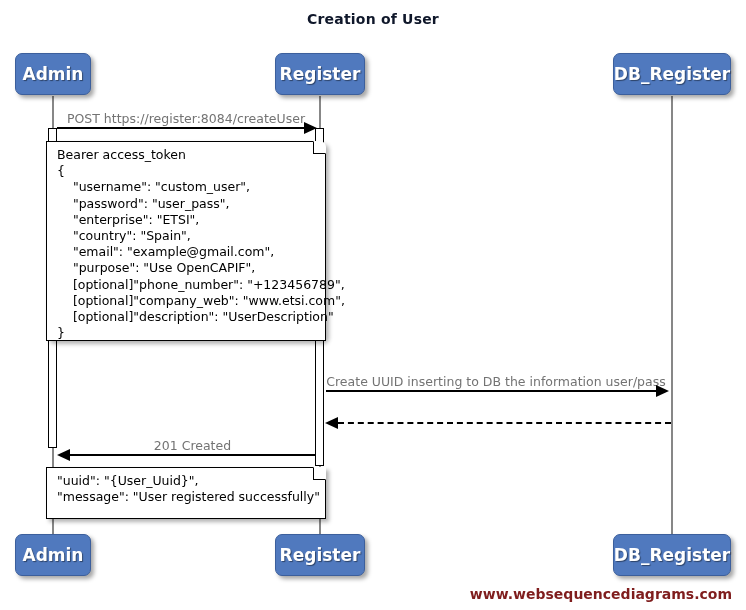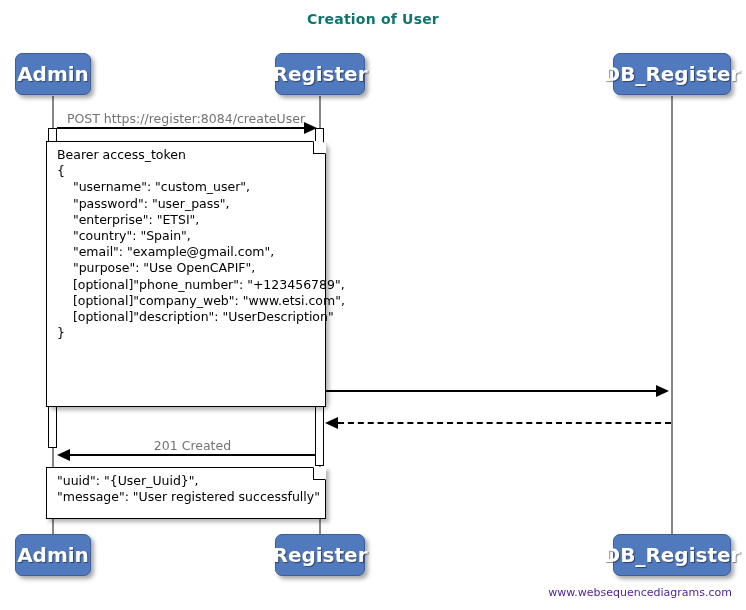--- a/index.html
+++ b/index.html
@@ -20,52 +20,53 @@
 
   
   .diagram-title {
     position: absolute;
     top: 11px;
     left: 0;
     width: 746px;
     text-align: center;
     font-size: 14px;
     font-weight: bold;
-    color: #0f766e;
+    color: #0f172a;
     letter-spacing: 0.2px;
   }
 
   
   .diagram-footer {
     position: absolute;
     top: 586px;
     right: 14px;
-    font-size: 11px;
-    color: #4c1d95;
+    font-size: 14px;
+    color: #7f1d1d;
+    font-weight: bold;
   }
 
   
   .lifeline {
     position: absolute;
     width: 2px;
     background: #878787;
   }
 
   
   .actor-box {
     position: absolute;
     background: #5079be;
     border: 1px solid #3c5f9c;
     border-radius: 7px;
     box-shadow: 3px 3px 4px rgba(0,0,0,0.35);
     display: flex;
     align-items: center;
     justify-content: center;
     color: #ffffff;
-    font-size: 20px;
+    font-size: 17px;
     font-weight: bold;
     text-shadow: 1px 1px 1px rgba(0,0,0,0.45);
     box-sizing: border-box;
   }
 
   
   .activation {
     position: absolute;
     background: #ffffff;
     border: 1px solid #000000;
@@ -161,37 +162,38 @@
     <span>DB_Register</span>
   </div>
 
   <div class="activation" style="left:48px; top:128px; width:9px; height:320px;"></div>
   <div class="activation" style="left:315px; top:128px; width:9px; height:338px;"></div>
 
   <div class="msg-label" style="left:57px; top:111px; width:258px;">POST https://register:8084/createUser</div>
   <div class="msg-line" style="left:57px; top:127px; width:248px;"></div>
   <div class="arrow-head right" style="left:304px; top:122px;"></div>
 
-  <div class="note" style="left:46px; top:141px; width:280px; height:266px;border-radius:6px;">
+  <div class="note" style="left:46px; top:141px; width:280px; height:200px;border-radius:6px;">
     <div class="note-shape"></div>
     <div class="note-fold"></div>
     <div class="note-text">Bearer access_token
 {
     "username": "custom_user",
     "password": "user_pass",
     "enterprise": "ETSI",
     "country": "Spain",
     "email": "example@gmail.com",
     "purpose": "Use OpenCAPIF",
     [optional]"phone_number": "+123456789",
     [optional]"company_web": "www.etsi.com",
     [optional]"description": "UserDescription"
 }</div>
   </div>
 
+  <div class="msg-label" style="left:326px; top:374px; width:340px;">Create UUID inserting to DB the information user/pass</div>
   <div class="msg-line" style="left:326px; top:390px; width:331px;"></div>
   <div class="arrow-head right" style="left:656px; top:385px;"></div>
 
   <div class="msg-line dashed" style="left:338px; top:422px; width:333px;"></div>
   <div class="arrow-head left" style="left:325px; top:417px;"></div>
 
   <div class="msg-label" style="left:70px; top:438px; width:245px;">201 Created</div>
   <div class="msg-line" style="left:70px; top:454px; width:245px;"></div>
   <div class="arrow-head left" style="left:57px; top:449px;"></div>
 

